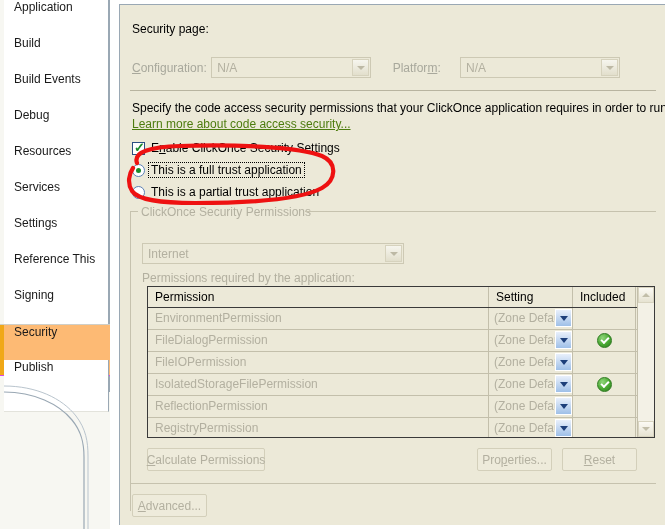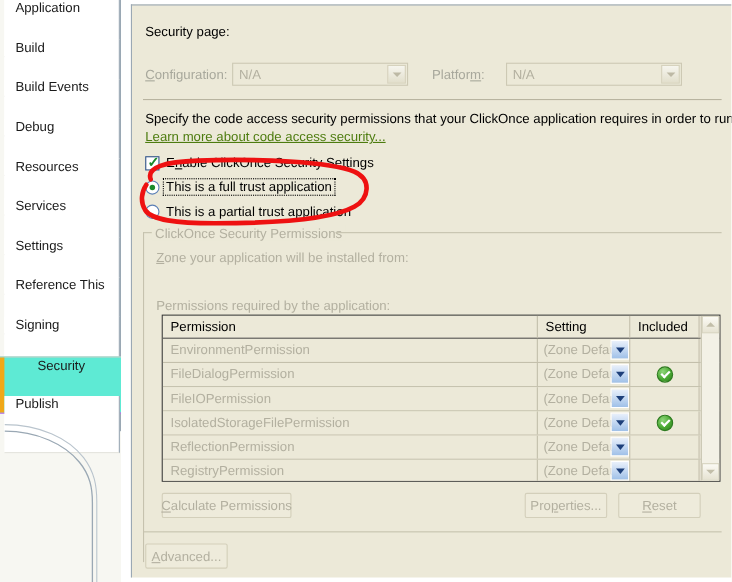--- a/index.html
+++ b/index.html
@@ -51,27 +51,26 @@
     border-bottom: 1px solid #e3e3dc;
     border-right: 1px solid #9aa8b4;
   }
   .nav-item .lbl {
     padding-left: 10px;
     font-size: 12px;
     color: #1a1a1a;
     white-space: nowrap;
   }
   .nav-item.selected {
-    background: #5eead4;
+    background: #fdba74;
     border-right: none;
     border-top: 1px solid #cfcfc8;
     border-bottom: 1px solid #d946ef;
     width: 110px;
     left: 0;
-    padding-left: 20px;
   }
   .nav-item.selected .accent {
     position: absolute;
     left: 0; top: 0;
     width: 4px; height: 100%;
     background: #f0a818;
   }
   .nav-item.selected .lbl { padding-left: 14px; }
 
   
@@ -472,22 +471,27 @@
       <div class="rrow" style="top:180px;">
         <span class="radio"></span>
         <span class="lbl">This is a partial trust application</span>
       </div>
 
       <div class="group-caption" style="left:18px; top:200px;">ClickOnce Security Permissions</div>
       <div class="group-left-tick" style="left:10px; top:206px; height:300px;"></div>
       <div class="group-line" style="left:185px; top:206px; width:351px;"></div>
       <div class="group-line" style="left:10px; top:206px; width:8px;"></div>
 
-      <div class="sublbl" style="left:22px; top:222px;"><u>Z</u>one your application will be installed from:</div>
-
+
+      <span class="combo" style="position:absolute; left:22px; top:238px; width:262px;">
+        <span class="txt">Internet</span>
+        <span class="btn">
+            <span class="arw"></span>
+          </span>
+      </span>
 
       <div class="sublbl" style="left:22px; top:266px;">Permissions required by the application:</div>
 
       <div id="grid" style="left:27px; top:281px;">
         <div class="ghead" id="grid-head">
             <div class="hc c1">Permission</div>
             <div class="hc c2">Setting</div>
             <div class="hc c3">Included</div>
           </div>
         <div id="grid-body">

